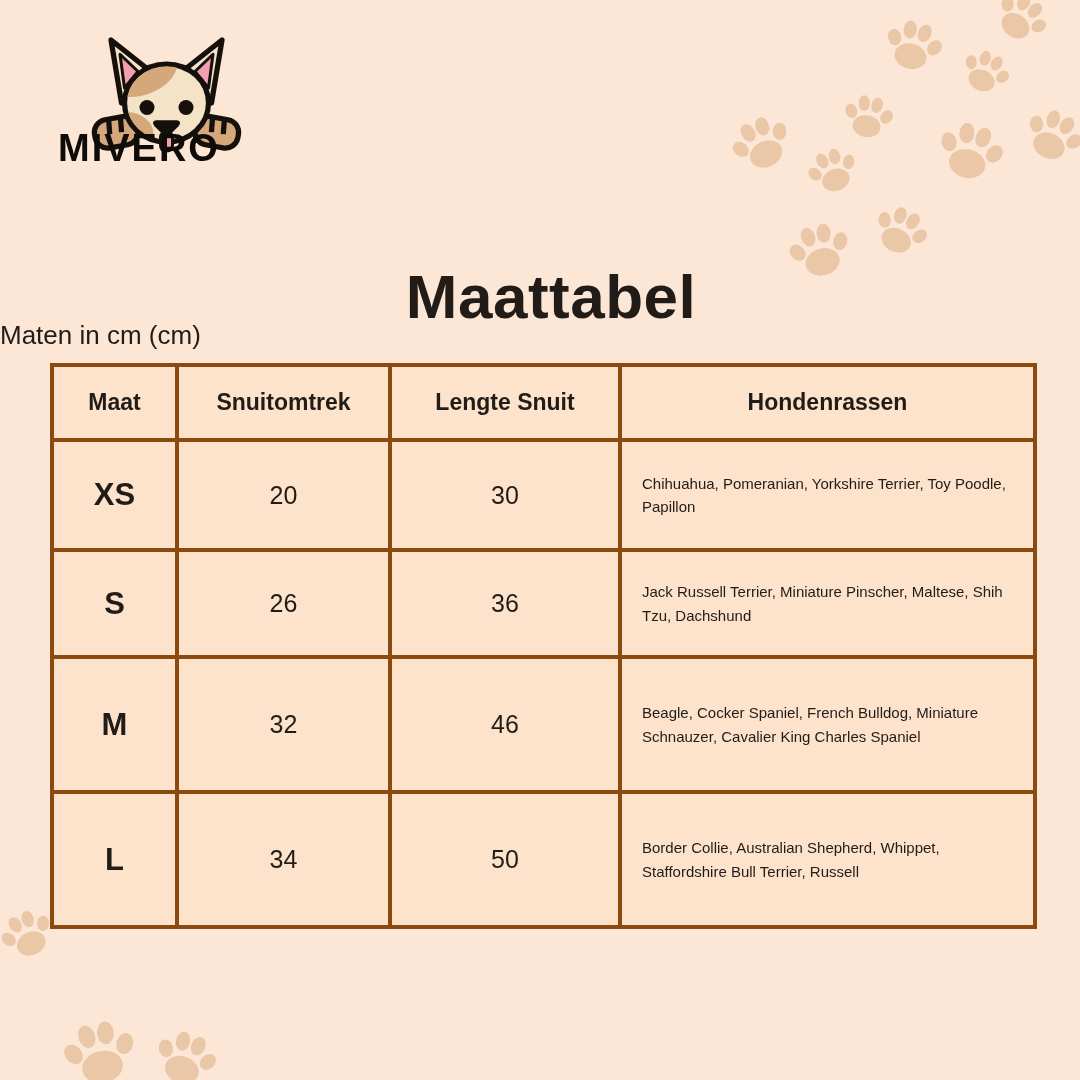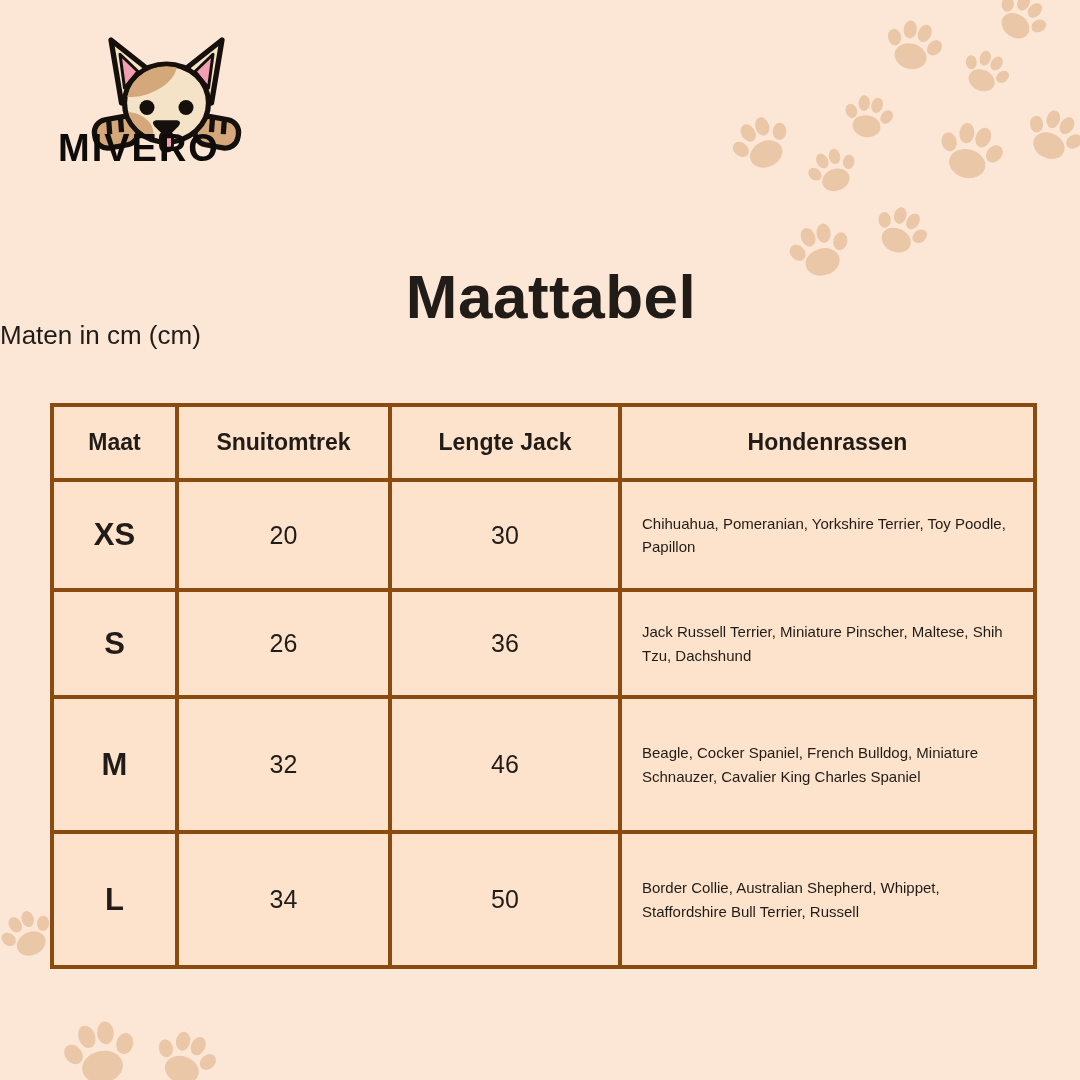--- a/index.html
+++ b/index.html
@@ -63,21 +63,20 @@
     font-size:26px;font-weight:400;
     z-index:5;
   }
   
   table.size-table{
     position:absolute;left:50px;top:363px;
     width:983px;
     border-collapse:collapse;
     table-layout:fixed;
     z-index:4;
-    margin-top:40px;
   }
   .size-table th,.size-table td{
     border:4px solid var(--table-border);
     background:var(--cell-bg);
     vertical-align:middle;
     text-align:center;
     padding:0 8px;
   }
   .size-table th{font-size:23px;font-weight:700;}
   .size-table td.c-size{font-size:31px;font-weight:700;}
@@ -224,21 +223,21 @@
     <colgroup>
       <col style="width:125px">
         <col style="width:213px">
         <col style="width:230px">
         <col style="width:415px">
     </colgroup>
     <thead>
       <tr class="r-head">
         <th>Maat</th>
         <th>Snuitomtrek</th>
-        <th>Lengte Jack</th>
+        <th>Lengte Snuit</th>
         <th>Hondenrassen</th>
       </tr>
     </thead>
     <tbody>
       <tr class="r-xs">
         <td class="c-size">XS</td>
         <td class="c-num">20</td>
         <td class="c-num">30</td>
         <td class="c-breeds">Chihuahua, Pomeranian, Yorkshire Terrier, Toy Poodle, Papillon</td>
       </tr>

